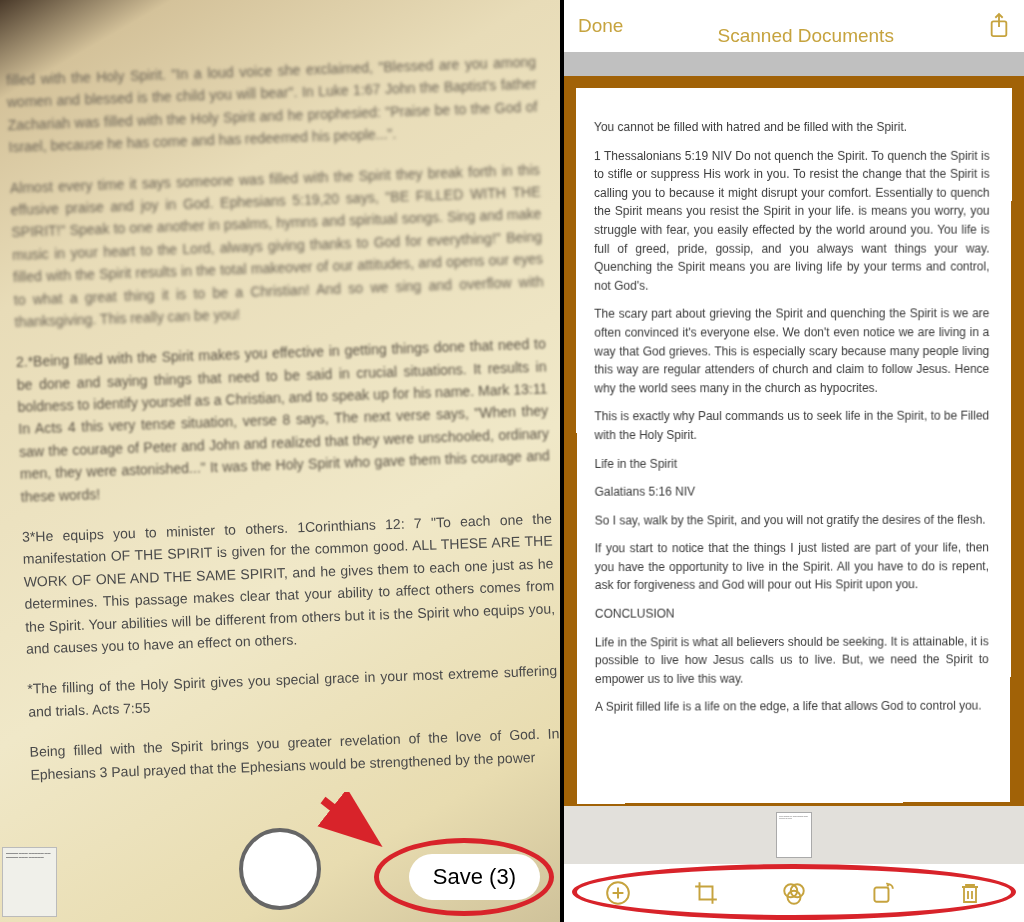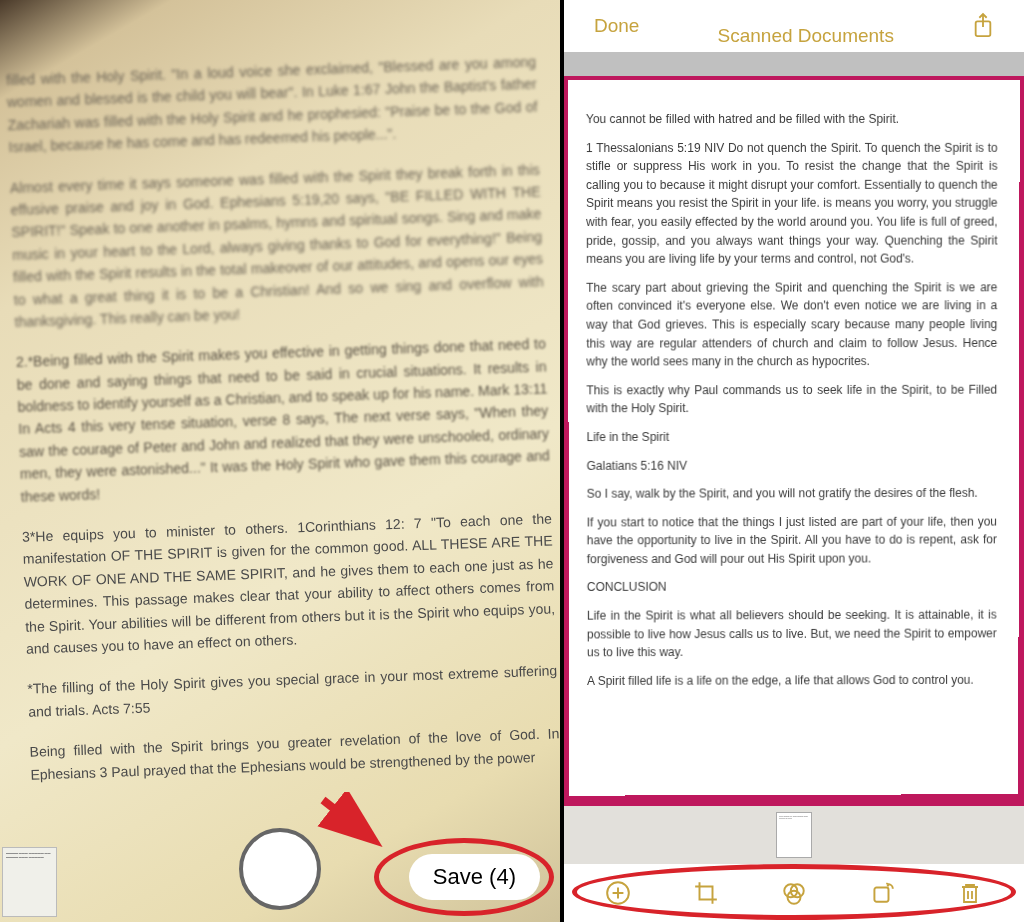--- a/index.html
+++ b/index.html
@@ -98,31 +98,31 @@
     position: relative;
     background: #fff;
     display: flex;
     flex-direction: column;
   }
   .nav-bar {
     height: 52px;
     display: flex;
     align-items: center;
     justify-content: space-between;
-    padding: 0 30px;
+    padding: 0 14px;
     background: #fff;
   }
   .nav-title { color: #c6a33e; font-size: 19px; font-weight: 500; flex: 1; text-align: center; margin-top: 20px; }
   .nav-done { color: #c6a33e; font-size: 19px; font-weight: 500; cursor: pointer; }
   .share-icon { width: 22px; height: 28px; cursor: pointer; }
   .gray-bar { height: 24px; background: #c0c0c0; }
   .doc-area {
     flex: 1;
-    background: #be185d;
-    padding: 4px;
+    background: #a16207;
+    padding: 12px;
     overflow: hidden;
     position: relative;
   }
   .scanned-page {
     background: #fff;
     margin: 0;
     padding: 30px 22px 30px 18px;
     font-size: 12px;
     line-height: 1.55;
     color: #3a3a3a;
@@ -191,21 +191,21 @@
     <p>*The filling of the Holy Spirit gives you special grace in your most extreme suffering and trials. Acts 7:55</p>
     <p>Being filled with the Spirit brings you greater revelation of the love of God. In Ephesians 3 Paul prayed that the Ephesians would be strengthened by the power</p>
   </div>
 
   <div class="thumb-preview">
     ▬▬▬▬ ▬▬▬ ▬▬▬▬▬ ▬▬ ▬▬▬▬ ▬▬▬ ▬▬▬▬▬
   </div>
 
   <button class="shutter-btn"></button>
 
-  <button class="save-btn">Save (4)</button>
+  <button class="save-btn">Save (3)</button>
 
   <div class="red-ellipse save"></div>
 
   <svg class="red-arrow" viewBox="0 0 70 60">
     <defs>
       <marker id="ah" markerWidth="10" markerHeight="10" refX="6" refY="3" orient="auto">
         <path d="M0,0 L8,3 L0,6 Z" fill="#d8232a"></path>
       </marker>
     </defs>
     <line x1="8" y1="8" x2="55" y2="45" stroke="#d8232a" stroke-width="8" marker-end="url(#ah)"></line>

